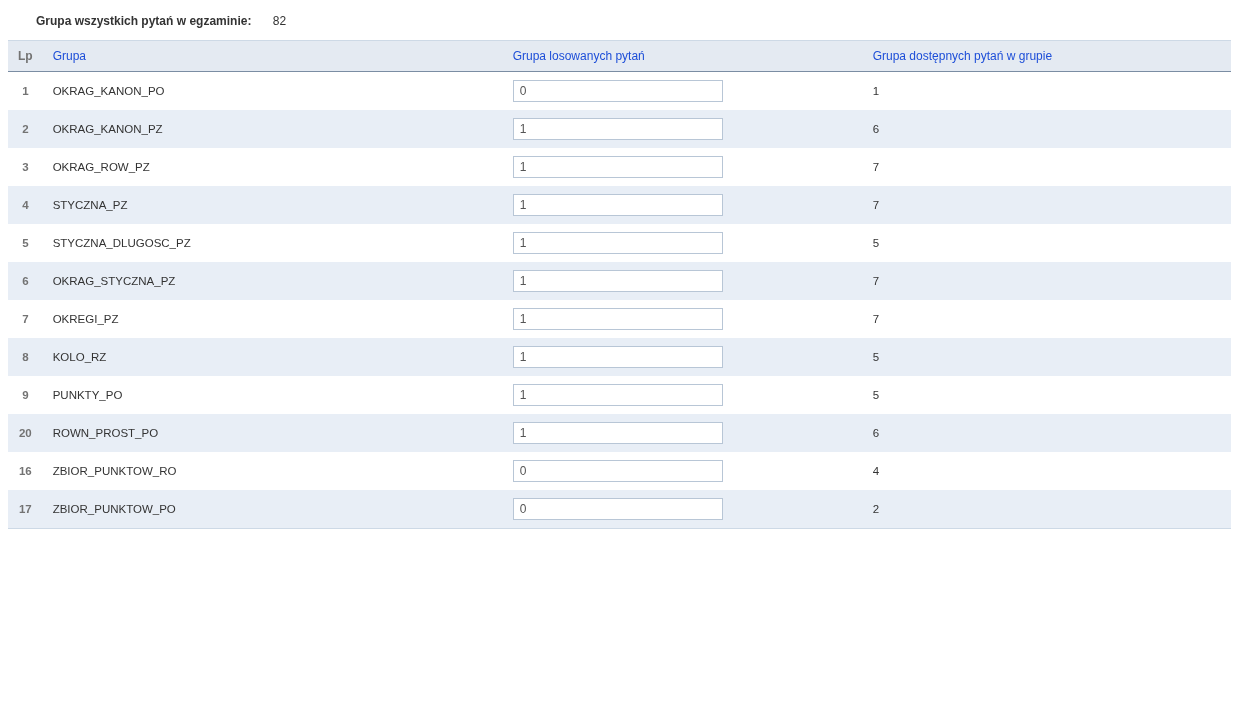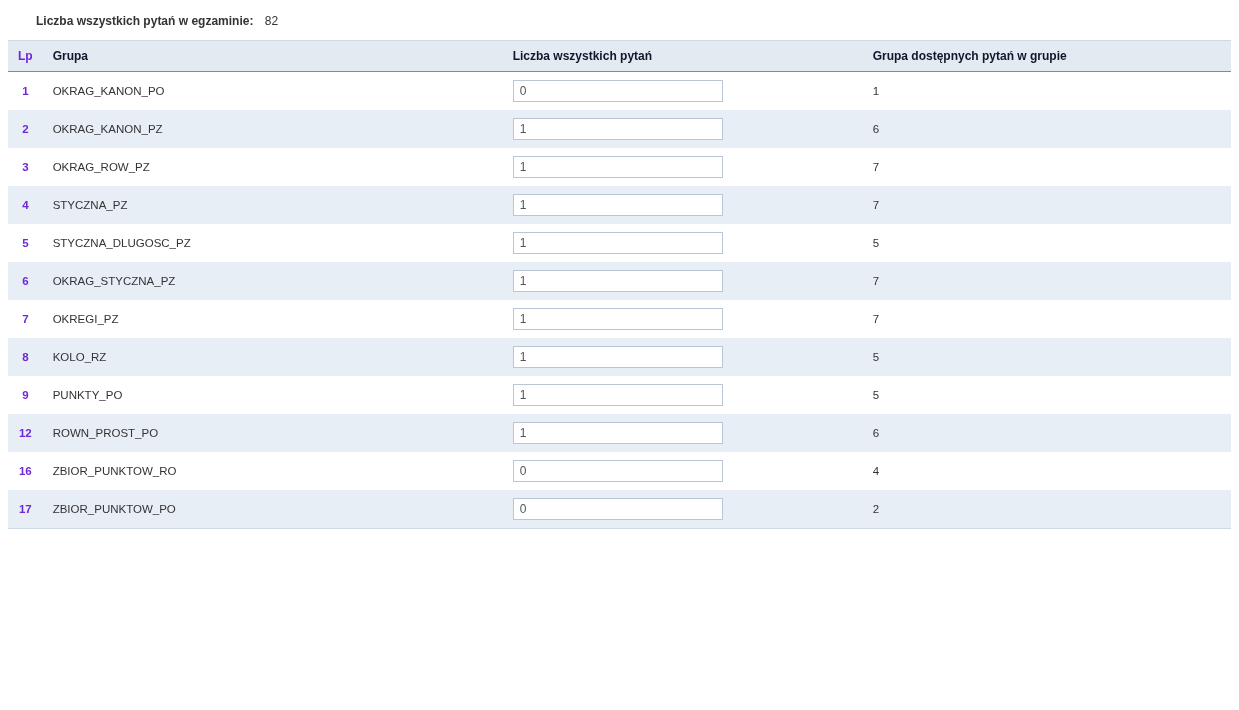--- a/index.html
+++ b/index.html
@@ -14,33 +14,33 @@
       color: #333333;
       padding: 8px;
     }
     .summary-bar {
       padding: 6px 10px 12px 28px;
       font-weight: bold;
       color: #333333;
     }
     .summary-bar .count {
       font-weight: normal;
-      margin-left: 8px;
+      margin-left: 18px;
       color: #333333;
     }
     table {
       width: 100%;
       border-collapse: collapse;
       border-top: 1px solid #cdd9e6;
       border-bottom: 1px solid #cdd9e6;
     }
     thead th {
       background: #e4eaf2;
-      color: #0f172a;
-      font-weight: bold;
+      color: #1d4ed8;
+      font-weight: normal;
       text-align: left;
       padding: 8px 10px;
       border-bottom: 1px solid #7b8da3;
       font-size: 12px;
     }
     tbody td {
       padding: 8px 10px;
       font-size: 11.5px;
       color: #333333;
       vertical-align: middle;
@@ -48,21 +48,21 @@
     }
     tbody tr:nth-child(even) td {
       background: #e8eef6;
     }
     tbody tr:nth-child(odd) td {
       background: #ffffff;
     }
     .col-lp {
       width: 30px;
       text-align: center;
-      color: #6d28d9;
+      color: #737373;
       font-weight: bold;
     }
     .col-grupa {
       width: 460px;
     }
     .col-losow {
       width: 360px;
     }
     .col-dost {
     }
@@ -72,30 +72,30 @@
       border: 1px solid #b8c6d6;
       font-size: 12px;
       color: #555555;
       background: #ffffff;
     }
   </style>
 </head>
 <body>
 
 <div class="summary-bar">
-  <span>Liczba wszystkich pytań w egzaminie:</span>
+  <span>Grupa wszystkich pytań w egzaminie:</span>
   <span class="count">82</span>
 </div>
 
 <table>
   <thead>
     <tr>
       <th class="col-lp">Lp</th>
       <th class="col-grupa">Grupa</th>
-      <th class="col-losow">Liczba wszystkich pytań</th>
+      <th class="col-losow">Grupa losowanych pytań</th>
       <th class="col-dost">Grupa dostępnych pytań w grupie</th>
     </tr>
   </thead>
   <tbody id="tbody">
   <tr>
         <td class="col-lp">1</td>
         <td class="col-grupa">OKRAG_KANON_PO</td>
         <td class="col-losow"><input type="text" class="num-input" value="0" style=""></td>
         <td class="col-dost">1</td>
       </tr>
@@ -141,21 +141,21 @@
         <td class="col-losow"><input type="text" class="num-input" value="1" style=""></td>
         <td class="col-dost">5</td>
       </tr>
       <tr>
         <td class="col-lp">9</td>
         <td class="col-grupa">PUNKTY_PO</td>
         <td class="col-losow"><input type="text" class="num-input" value="1" style=""></td>
         <td class="col-dost">5</td>
       </tr>
       <tr>
-        <td class="col-lp">12</td>
+        <td class="col-lp">20</td>
         <td class="col-grupa">ROWN_PROST_PO</td>
         <td class="col-losow"><input type="text" class="num-input" value="1" style=""></td>
         <td class="col-dost">6</td>
       </tr>
       <tr>
         <td class="col-lp">16</td>
         <td class="col-grupa">ZBIOR_PUNKTOW_RO</td>
         <td class="col-losow"><input type="text" class="num-input" value="0" style=""></td>
         <td class="col-dost">4</td>
       </tr>

